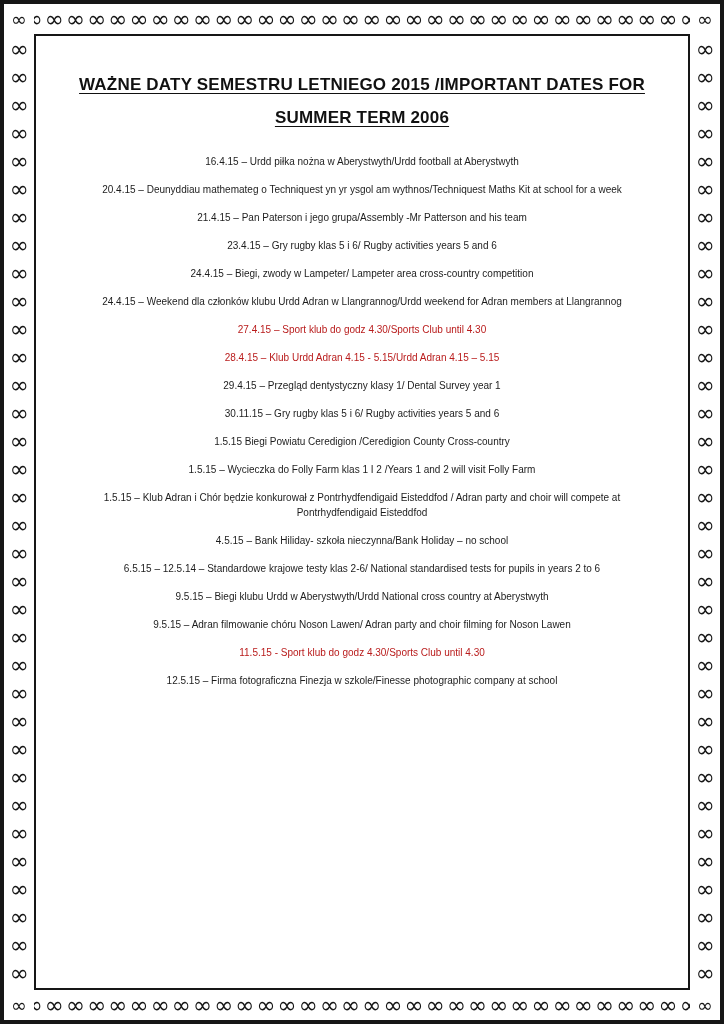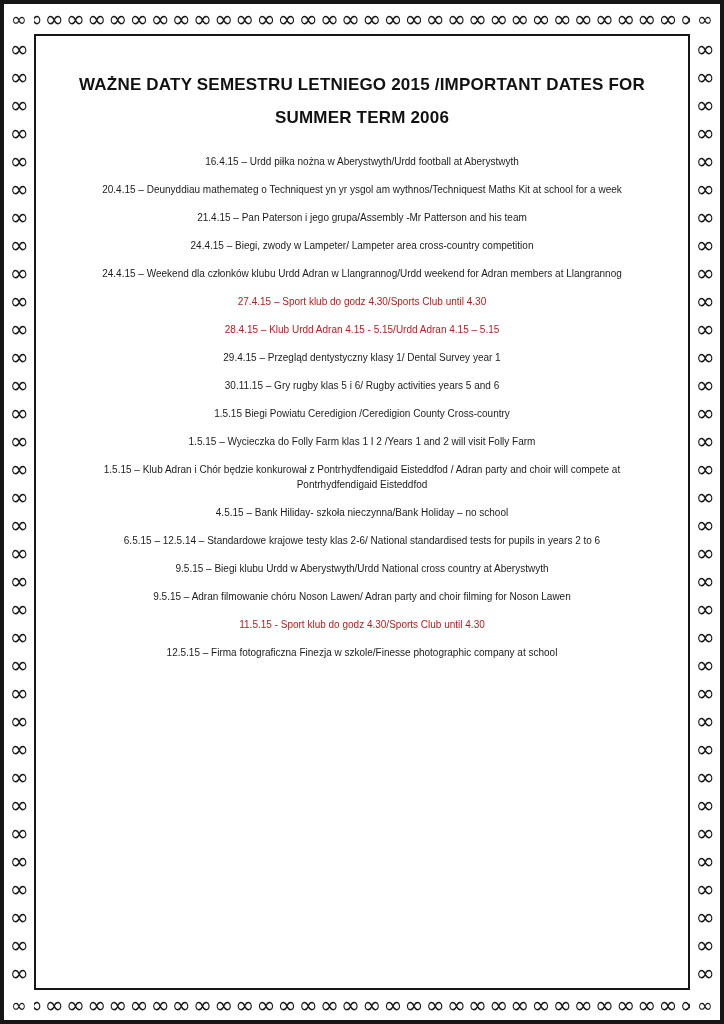--- a/index.html
+++ b/index.html
@@ -27,21 +27,21 @@
   }
   .content{
     border:2px solid #161616;background:#ffffff;
     padding:32px 24px 8px 24px;overflow:hidden;
   }
   .doc-title{
     margin:0 18px 20px 18px;
     text-align:center;font-weight:bold;font-size:17px;line-height:33px;
     letter-spacing:.2px;color:#111;
   }
-  .doc-title .tline{text-underline-offset:3px;}
+  .doc-title .tline{text-decoration:underline;text-underline-offset:3px;}
   .item{
     margin:0 6px 13px 6px;
     text-align:center;font-size:10px;line-height:1.5;color:#1c1c1c;
   }
   .item.bold{font-weight:normal;color:#b91c1c;}
   .item.left{text-align:center;}
 </style>
 </head>
 <body>
 
@@ -55,20 +55,21 @@
 
   <div class="content">
     <h1 class="doc-title">
       <span class="tline" style="display:block">WAŻNE DATY SEMESTRU LETNIEGO 2015 /IMPORTANT DATES FOR</span>
       <span class="tline" style="display:block">SUMMER TERM 2006</span>
     </h1>
     <div>
         <p class="item">16.4.15 – Urdd piłka nożna w Aberystwyth/Urdd football at Aberystwyth</p>
         <p class="item">20.4.15 – Deunyddiau mathemateg o Techniquest yn yr ysgol am wythnos/Techniquest Maths Kit at school for a week</p>
         <p class="item">21.4.15 – Pan Paterson i jego grupa/Assembly -Mr Patterson and his team</p>
+        <p class="item">23.4.15 – Gry rugby klas 5 i 6/ Rugby activities years 5 and 6</p>
         <p class="item">24.4.15 – Biegi, zwody w Lampeter/ Lampeter area cross-country competition</p>
         <p class="item">24.4.15 – Weekend dla członków klubu Urdd Adran w Llangrannog/Urdd weekend for Adran members at Llangrannog</p>
         <p class="item bold">27.4.15 – Sport klub do godz 4.30/Sports Club until 4.30</p>
         <p class="item bold">28.4.15 – Klub Urdd Adran 4.15 -  5.15/Urdd Adran 4.15 – 5.15</p>
         <p class="item">29.4.15 – Przegląd dentystyczny klasy 1/ Dental Survey year 1</p>
         <p class="item">30.11.15 – Gry rugby klas 5 i 6/ Rugby activities years 5 and 6</p>
         <p class="item">1.5.15 Biegi Powiatu Ceredigion /Ceredigion County Cross-country</p>
         <p class="item">1.5.15 – Wycieczka do Folly Farm klas 1 I 2 /Years 1 and 2 will visit Folly Farm</p>
         <p class="item left">1.5.15 – Klub Adran i Chór będzie konkurował  z Pontrhydfendigaid Eisteddfod / Adran party and choir will compete at Pontrhydfendigaid Eisteddfod</p>
         <p class="item">4.5.15 – Bank Hiliday- szkoła nieczynna/Bank Holiday – no school</p>

